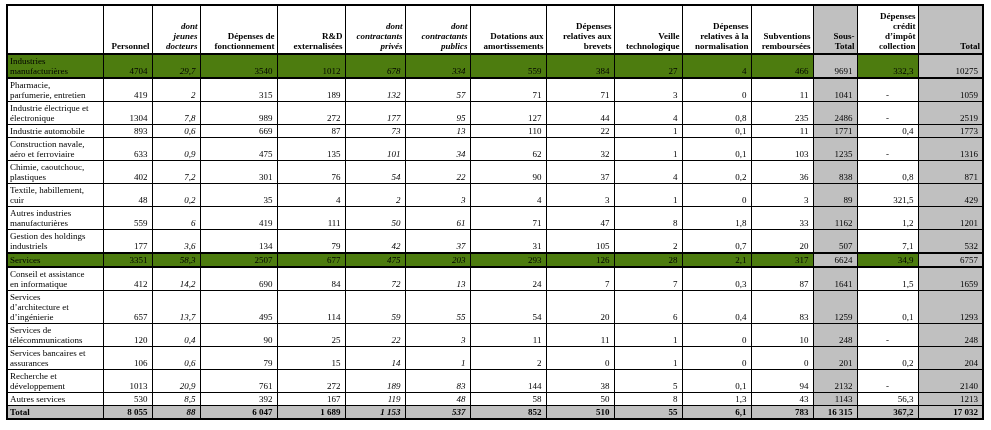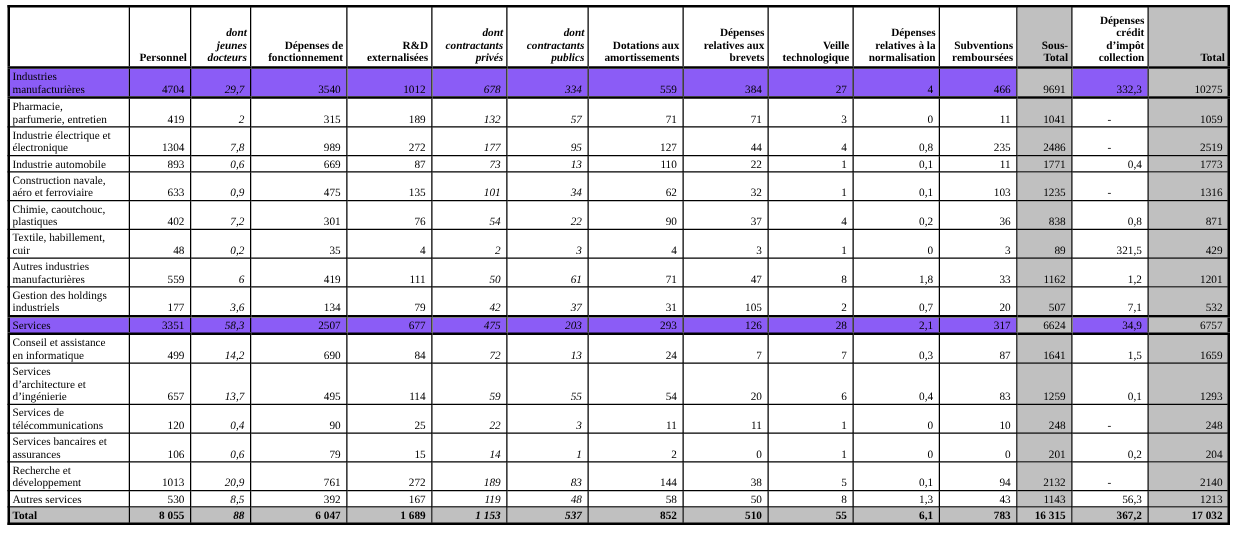--- a/index.html
+++ b/index.html
@@ -25,21 +25,21 @@
     text-align: right;
     vertical-align: bottom;
     white-space: pre-line;
     padding: 5px 2px 2px 2px;
     border-bottom-width: 2px;
   }
   td { vertical-align: bottom; padding: 0 2px 1px 2px; }
   td.num { text-align: right; padding-right: 4px; }
   td.lbl { white-space: pre-line; vertical-align: top; padding-top: 1px; text-align: left; }
   .it { font-style: italic; margin-left: 43px; }
-  .yl { background: #8b5cf6; }
+  .yl { background: #4d7c0f; }
   .gy { background: #C0C0C0; }
   tr.total td { font-weight: bold; }
   tr.highlight td { border-top-width: 2px; border-bottom-width: 2px; }
   td.dash { text-align: center; padding-right: 2px; }
 </style>
 </head>
 <body>
 
 <div class="page">
   <table class="rd-table">
@@ -273,21 +273,21 @@
           <td class="num yl">28</td>
           <td class="num yl">2,1</td>
           <td class="num yl">317</td>
           <td class="num gy">6624</td>
           <td class="num yl">34,9</td>
           <td class="num gy">6757</td>
         </tr>
         <tr>
           <td class="lbl">Conseil et assistance
 en informatique</td>
-          <td class="num">499</td>
+          <td class="num">412</td>
           <td class="num it">14,2</td>
           <td class="num">690</td>
           <td class="num">84</td>
           <td class="num it">72</td>
           <td class="num it">13</td>
           <td class="num">24</td>
           <td class="num">7</td>
           <td class="num">7</td>
           <td class="num">0,3</td>
           <td class="num">87</td>

